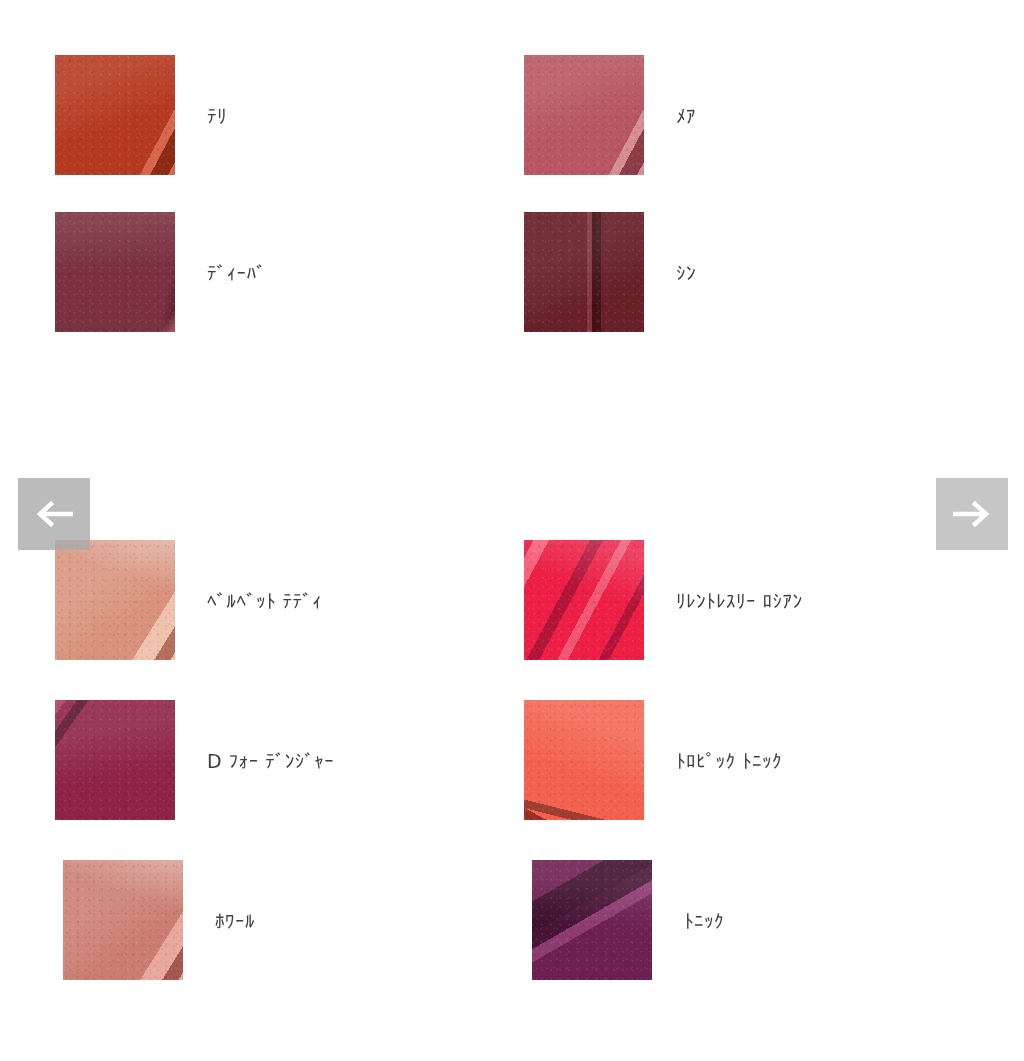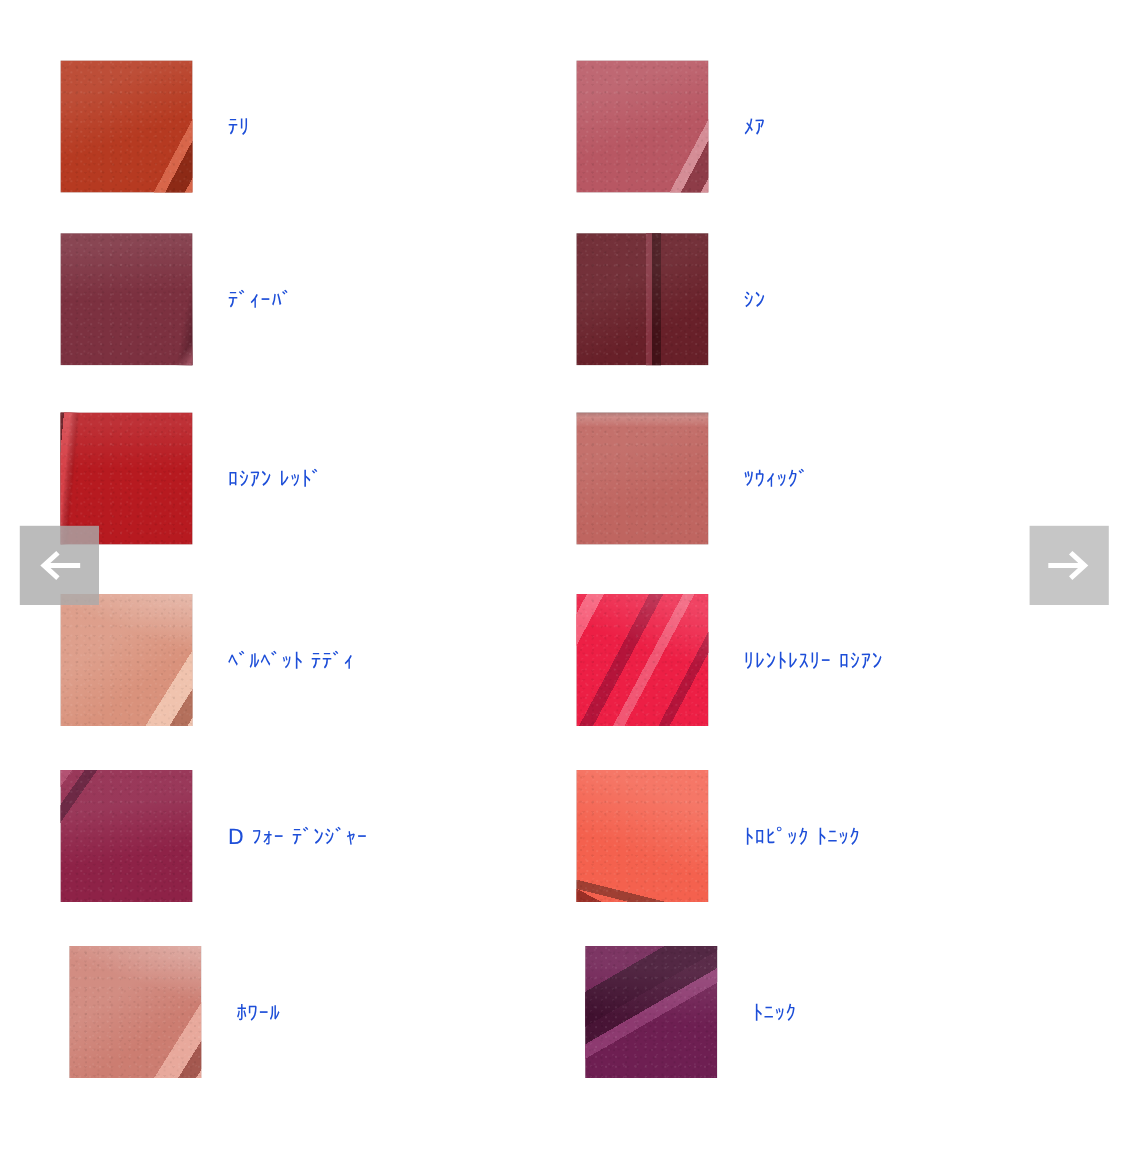--- a/index.html
+++ b/index.html
@@ -75,21 +75,21 @@
     inset: -20%;
   }
 
   .swatch-label {
     position: absolute;
     top: 50px;
     left: 152px;
     white-space: nowrap;
     font-size: 19px;
     line-height: 22px;
-    color: #1d4ed8;
+    color: #404040;
     letter-spacing: .5px;
     font-family: "DejaVu Sans", "Liberation Sans", sans-serif;
   }
 
   .nav-arrow {
     position: absolute;
     width: 72px;
     height: 72px;
     background: rgba(170,170,170,.80);
     display: flex;
@@ -150,42 +150,20 @@
         <div class="swatch-chip">
           <div class="base" style="background: rgb(104, 32, 41);"></div>
           <div class="streak-a" style="background: linear-gradient(90deg, transparent 0px, transparent 52%, rgb(133, 52, 65) 52%, rgb(133, 52, 65) 55%, rgb(67, 18, 24) 55%, rgb(67, 18, 24) 60%, transparent 60%);"></div>
           <div class="streak-b" style="background: linear-gradient(rgba(0, 0, 0, 0.3) 0px, rgba(0, 0, 0, 0.3) 8%, transparent 16%);"></div>
           <div class="streak-c" style="background: linear-gradient(155deg, rgba(255, 255, 255, 0.08) 0px, rgba(255, 255, 255, 0.08) 40%, transparent 65%);"></div>
           <div class="grain"></div>
         </div>
         <div class="swatch-label">ｼﾝ</div>
       </div>
     </div>
-    <div class="swatch-row" style="top: 375px;">
-      <div class="swatch-cell col-left">
-        <div class="swatch-chip">
-          <div class="base" style="background: rgb(183, 26, 32);"></div>
-          <div class="streak-a" style="background: linear-gradient(95deg, rgba(0, 0, 0, 0.55) 0px, rgba(0, 0, 0, 0.55) 8%, rgb(94, 15, 22) 8%, rgb(94, 15, 22) 16%, transparent 24%);"></div>
-          <div class="streak-b" style="background: linear-gradient(95deg, transparent 0px, transparent 16%, rgb(214, 65, 72) 16%, rgb(214, 65, 72) 19%, transparent 23%);"></div>
-          <div class="streak-c" style="background: linear-gradient(rgba(255, 255, 255, 0.1) 0px, rgba(255, 255, 255, 0.1) 20%, transparent 45%);"></div>
-          <div class="grain"></div>
-        </div>
-        <div class="swatch-label">ﾛｼｱﾝ ﾚｯﾄﾞ</div>
-      </div>
-      <div class="swatch-cell col-right">
-        <div class="swatch-chip">
-          <div class="base" style="background: rgb(191, 101, 96);"></div>
-          <div class="streak-a" style="background: linear-gradient(rgb(46, 20, 18) 0px, rgb(46, 20, 18) 9%, rgba(0, 0, 0, 0.35) 9%, rgba(0, 0, 0, 0.35) 13%, transparent 17%);"></div>
-          <div class="streak-b" style="background: linear-gradient(transparent 0px, transparent 13%, rgba(255, 255, 255, 0.18) 13%, rgba(255, 255, 255, 0.18) 17%, transparent 22%);"></div>
-          <div class="streak-c" style="background: linear-gradient(160deg, rgba(255, 255, 255, 0.08) 0px, rgba(255, 255, 255, 0.08) 35%, transparent 60%);"></div>
-          <div class="grain"></div>
-        </div>
-        <div class="swatch-label">ﾂｳｨｯｸﾞ</div>
-      </div>
-    </div>
     <div class="swatch-row" style="top: 540px;">
       <div class="swatch-cell col-left">
         <div class="swatch-chip">
           <div class="base" style="background: rgb(217, 146, 124);"></div>
           <div class="streak-a" style="background: linear-gradient(122deg, transparent 0px, transparent 70%, rgb(240, 195, 174) 70%, rgb(240, 195, 174) 78%, rgb(180, 112, 92) 78%, rgb(180, 112, 92) 84%, rgb(240, 195, 174) 84%, rgb(240, 195, 174) 100%);"></div>
           <div class="streak-b" style="background: linear-gradient(200deg, rgba(255, 255, 255, 0.3) 0px, rgba(255, 255, 255, 0.3) 14%, transparent 38%);"></div>
           <div class="streak-c" style="background: linear-gradient(145deg, rgba(255, 255, 255, 0.12) 0px, rgba(255, 255, 255, 0.12) 40%, transparent 62%);"></div>
           <div class="grain"></div>
         </div>
         <div class="swatch-label">ﾍﾞﾙﾍﾞｯﾄ ﾃﾃﾞｨ</div>

